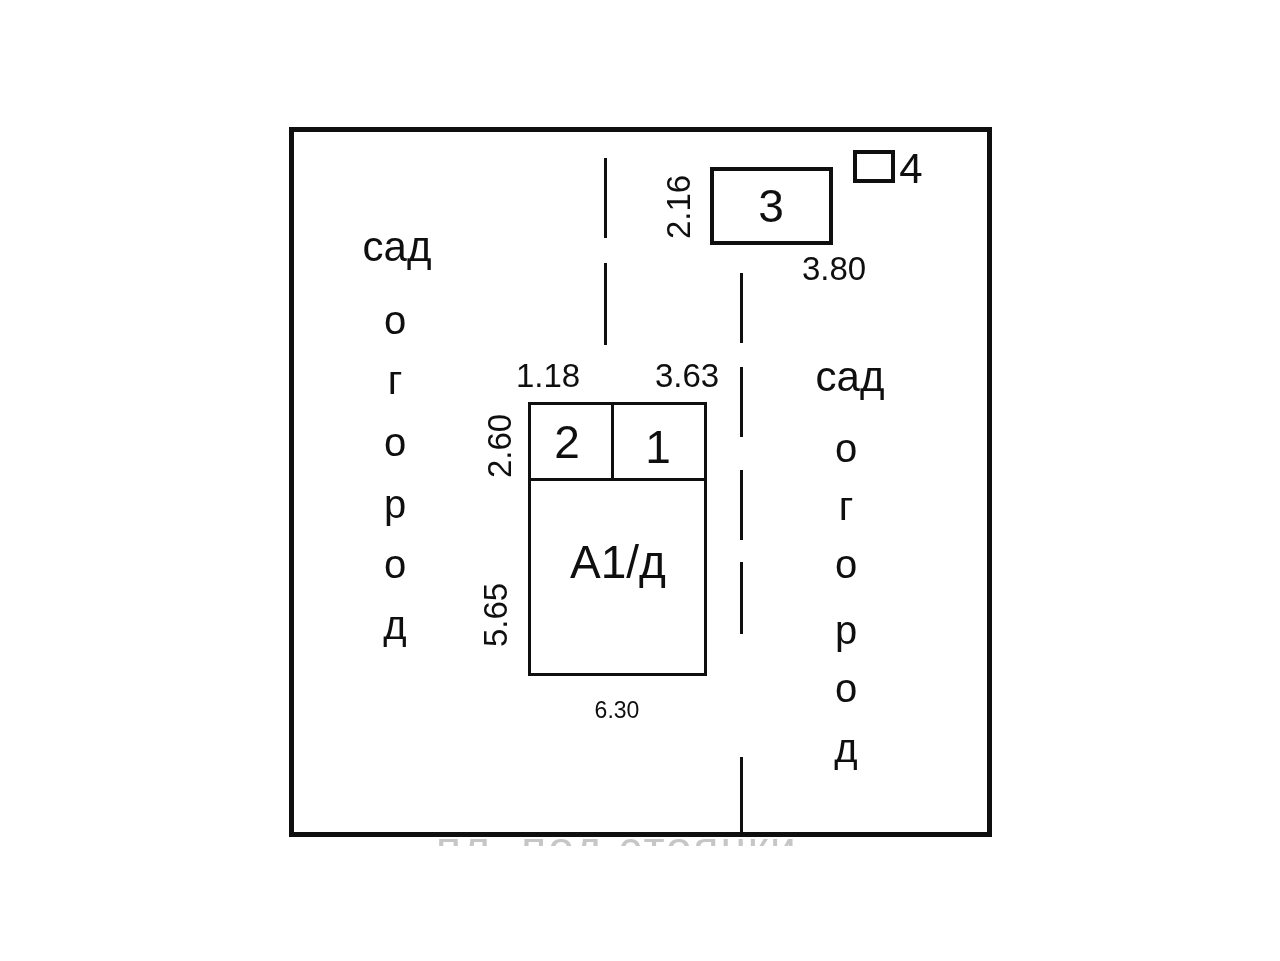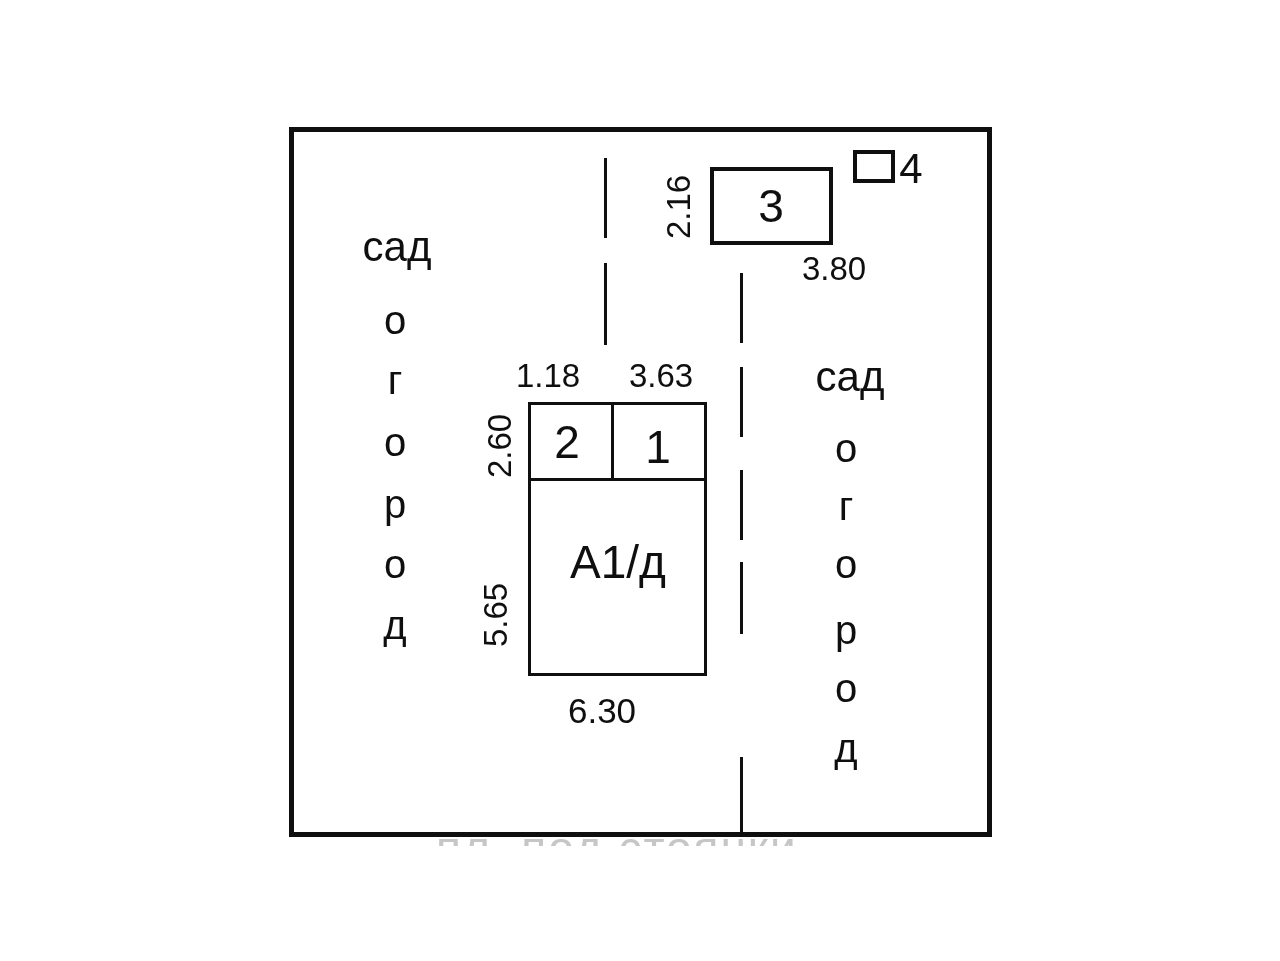--- a/index.html
+++ b/index.html
@@ -37,21 +37,21 @@
     line-height: 1;
     z-index: 4;
   }
   .lbl.rot {
     transform: translate(-50%, -50%) rotate(-90deg);
   }
   .f-area   { font-size: 42px; }
   .f-letter { font-size: 40px; }
   .f-bldg   { font-size: 46px; }
   .f-dim    { font-size: 33px; }
-  .f-dim2   { font-size: 35px; }
+  .f-dim2   { font-size: 23px; margin-left: 15px; }
   .f-b4     { font-size: 42px; }
   
   .rect {
     position: absolute;
     border: 4px solid #0f0f0f;
     box-sizing: border-box;
     background: transparent;
     z-index: 2;
   }
   .rect.thin { border-width: 3px; }
@@ -126,21 +126,21 @@
 
   <div class="rect" style="left:710px; top:167px; width:123px; height:78px;"></div>
   <div class="lbl f-bldg" style="left:771px; top:206px;">3</div>
   <div class="lbl rot f-dim" style="left:678px; top:207px;">2.16</div>
   <div class="lbl f-dim" style="left:786px; top:268px;margin-left:48px;">3.80</div>
 
   <div class="rect" style="left:853px; top:150px; width:42px; height:33px;"></div>
   <div class="lbl f-b4" style="left:911px; top:169px;">4</div>
 
   <div class="lbl f-dim" style="left:548px; top:375px;">1.18</div>
-  <div class="lbl f-dim" style="left:661px; top:375px;">3.63</div>
+  <div class="lbl f-dim" style="left:687px; top:375px;">3.63</div>
   <div class="rect thin" style="left:528px; top:402px; width:179px; height:79px;"></div>
   <div class="vline" style="left:611px; top:402px; height:79px;"></div>
   <div class="lbl f-bldg" style="left:567px; top:442px;">2</div>
   <div class="lbl f-bldg" style="left:658px; top:447px;">1</div>
   <div class="lbl rot f-dim" style="left:499px; top:446px;">2.60</div>
 
   <div class="rect thin" style="left:528px; top:478px; width:179px; height:198px;"></div>
   <div class="lbl f-bldg" style="left:618px; top:562px;">А1/д</div>
   <div class="lbl rot f-dim" style="left:495px; top:615px;">5.65</div>
   <div class="lbl f-dim2" style="left:602px; top:710px;">6.30</div>

